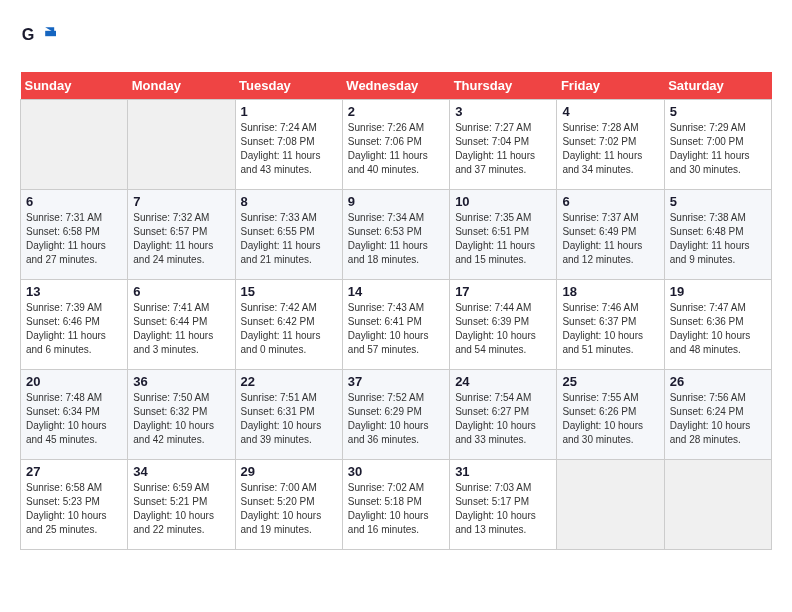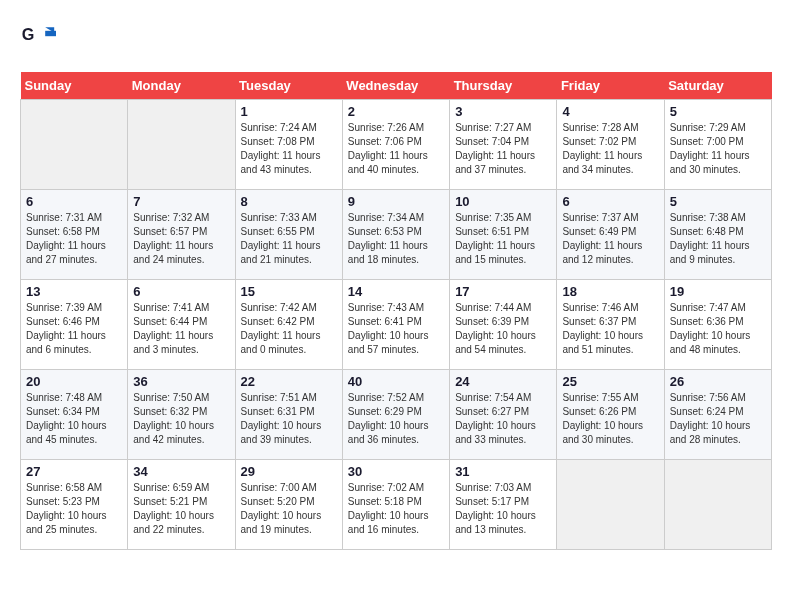--- a/index.html
+++ b/index.html
@@ -299,21 +299,21 @@
       </td>
         <td>
         <span class="day-number">22</span>
         <div class="day-info">
           Sunrise: 7:51 AM<br>
           Sunset: 6:31 PM<br>
           Daylight: 10 hours and 39 minutes.
         </div>
       </td>
         <td>
-        <span class="day-number">40</span>
+        <span class="day-number">37</span>
         <div class="day-info">
           Sunrise: 7:52 AM<br>
           Sunset: 6:29 PM<br>
           Daylight: 10 hours and 36 minutes.
         </div>
       </td>
         <td>
         <span class="day-number">24</span>
         <div class="day-info">
           Sunrise: 7:54 AM<br>

